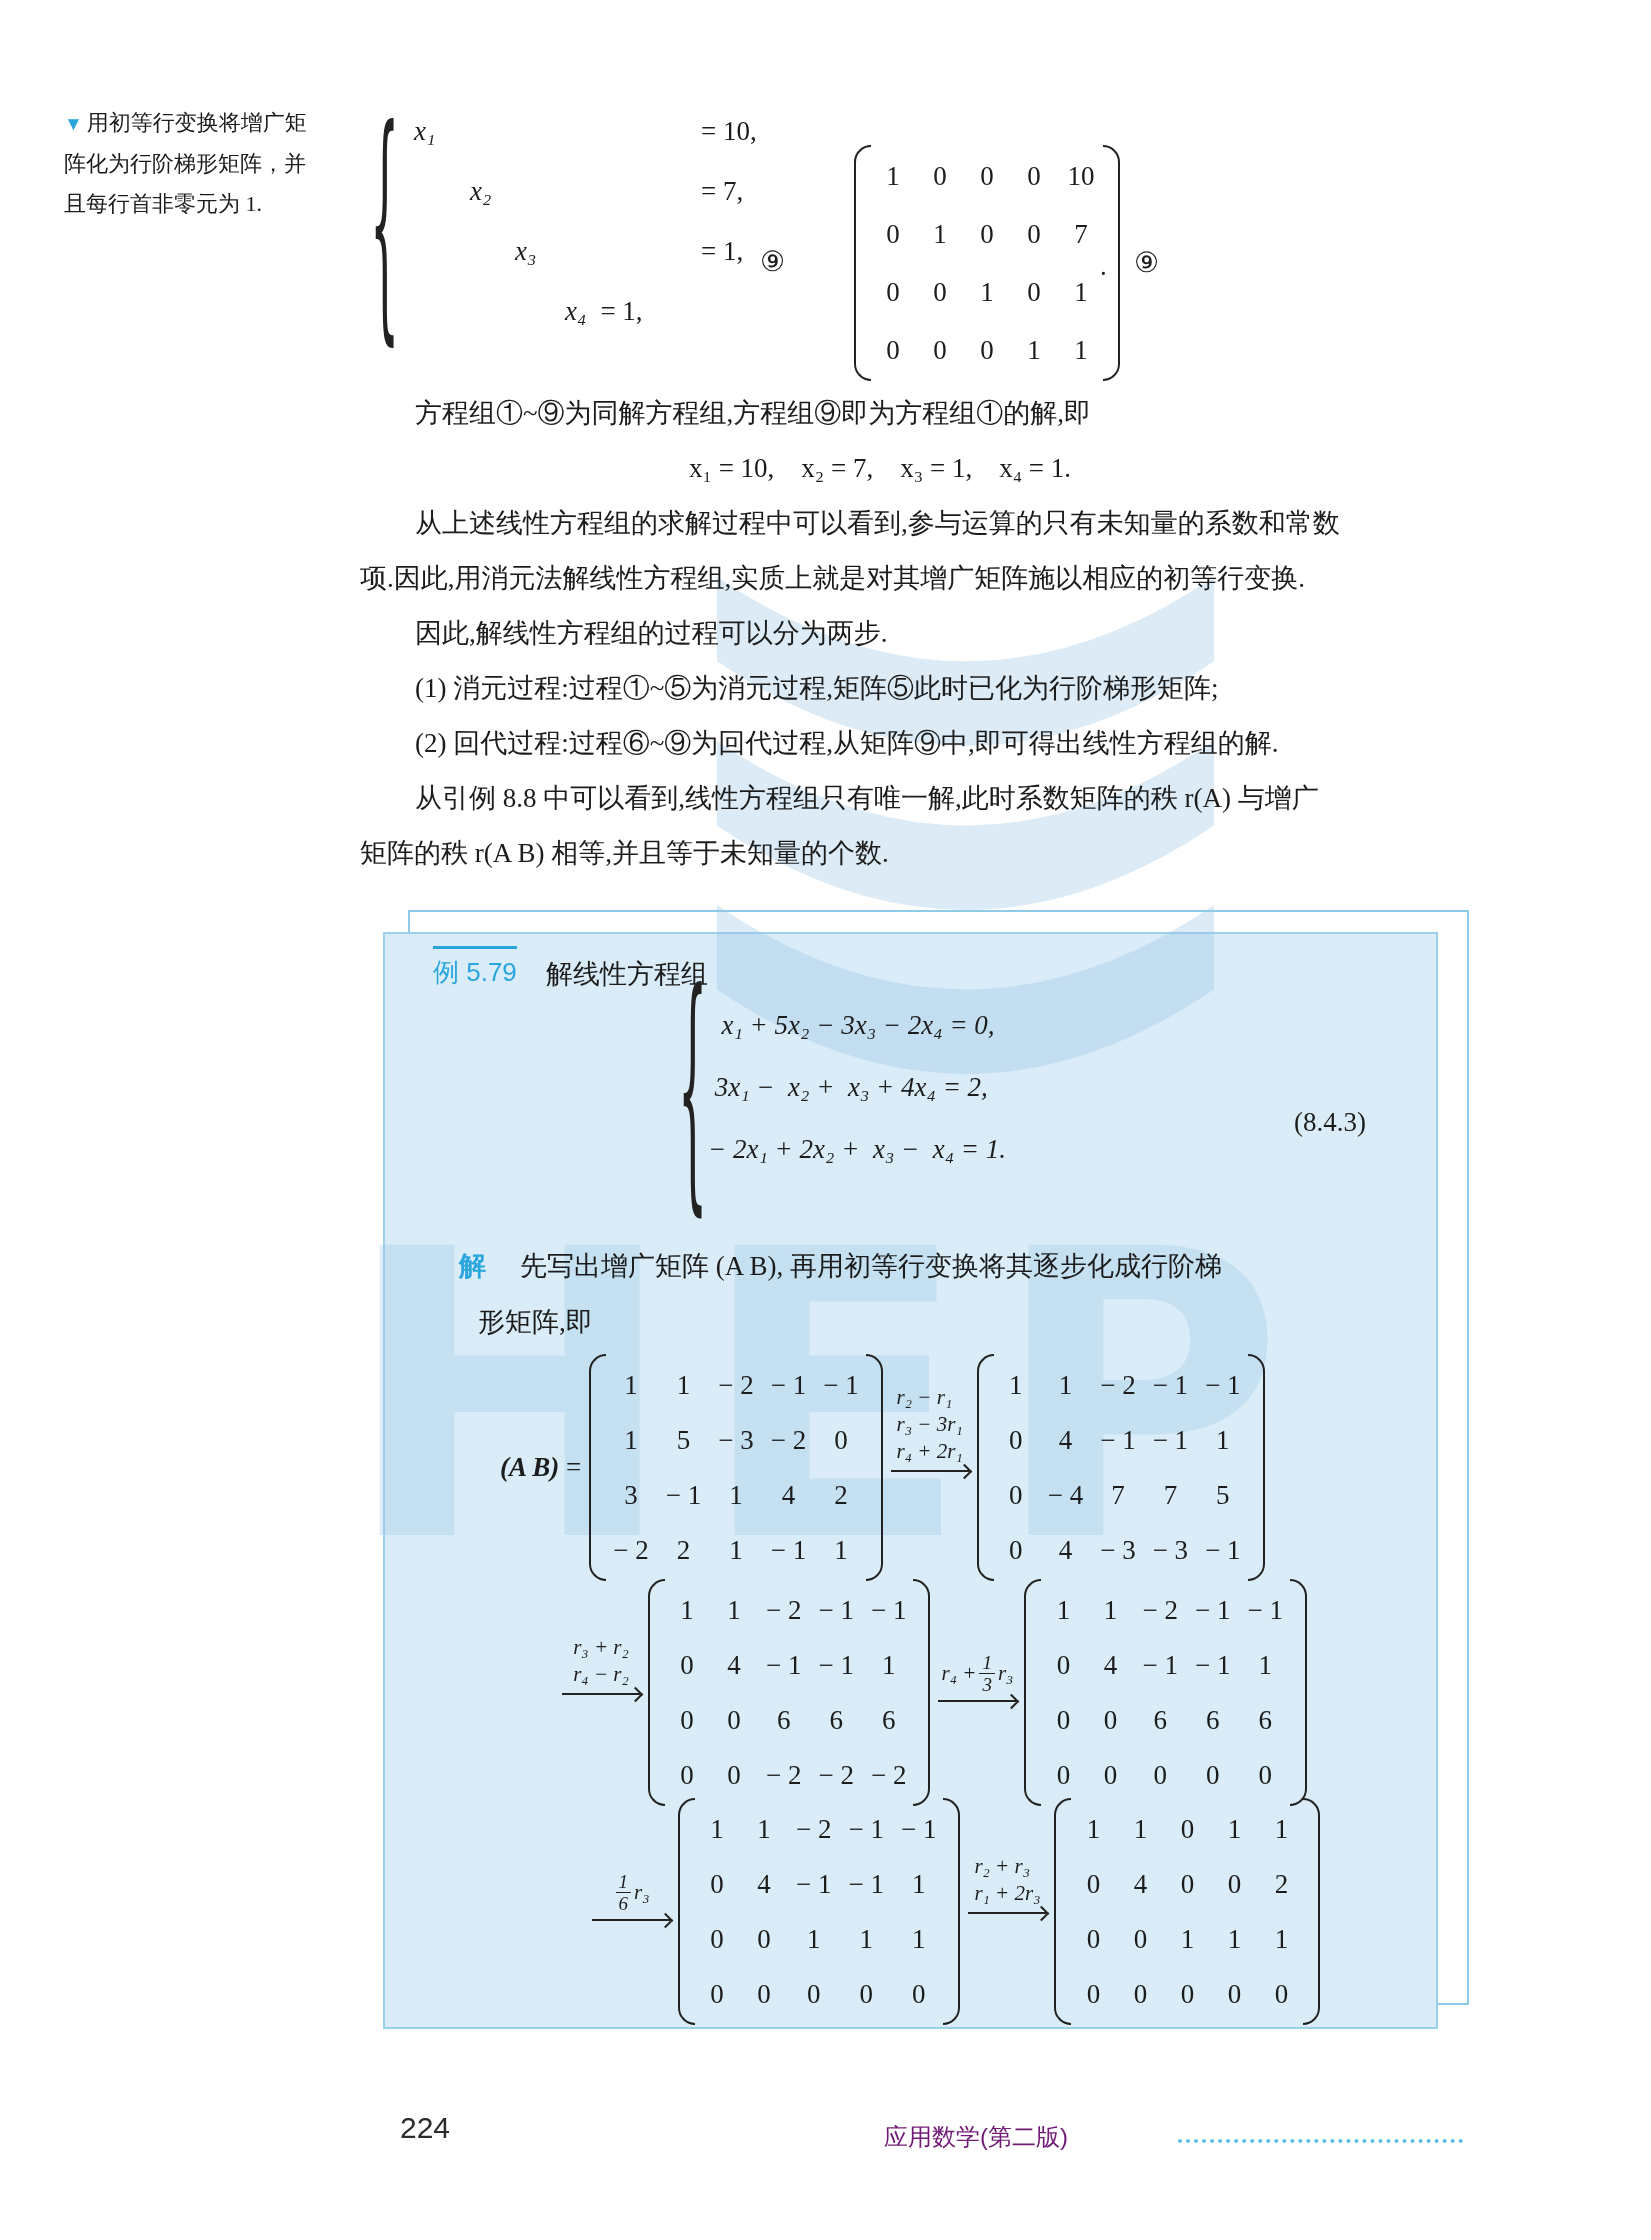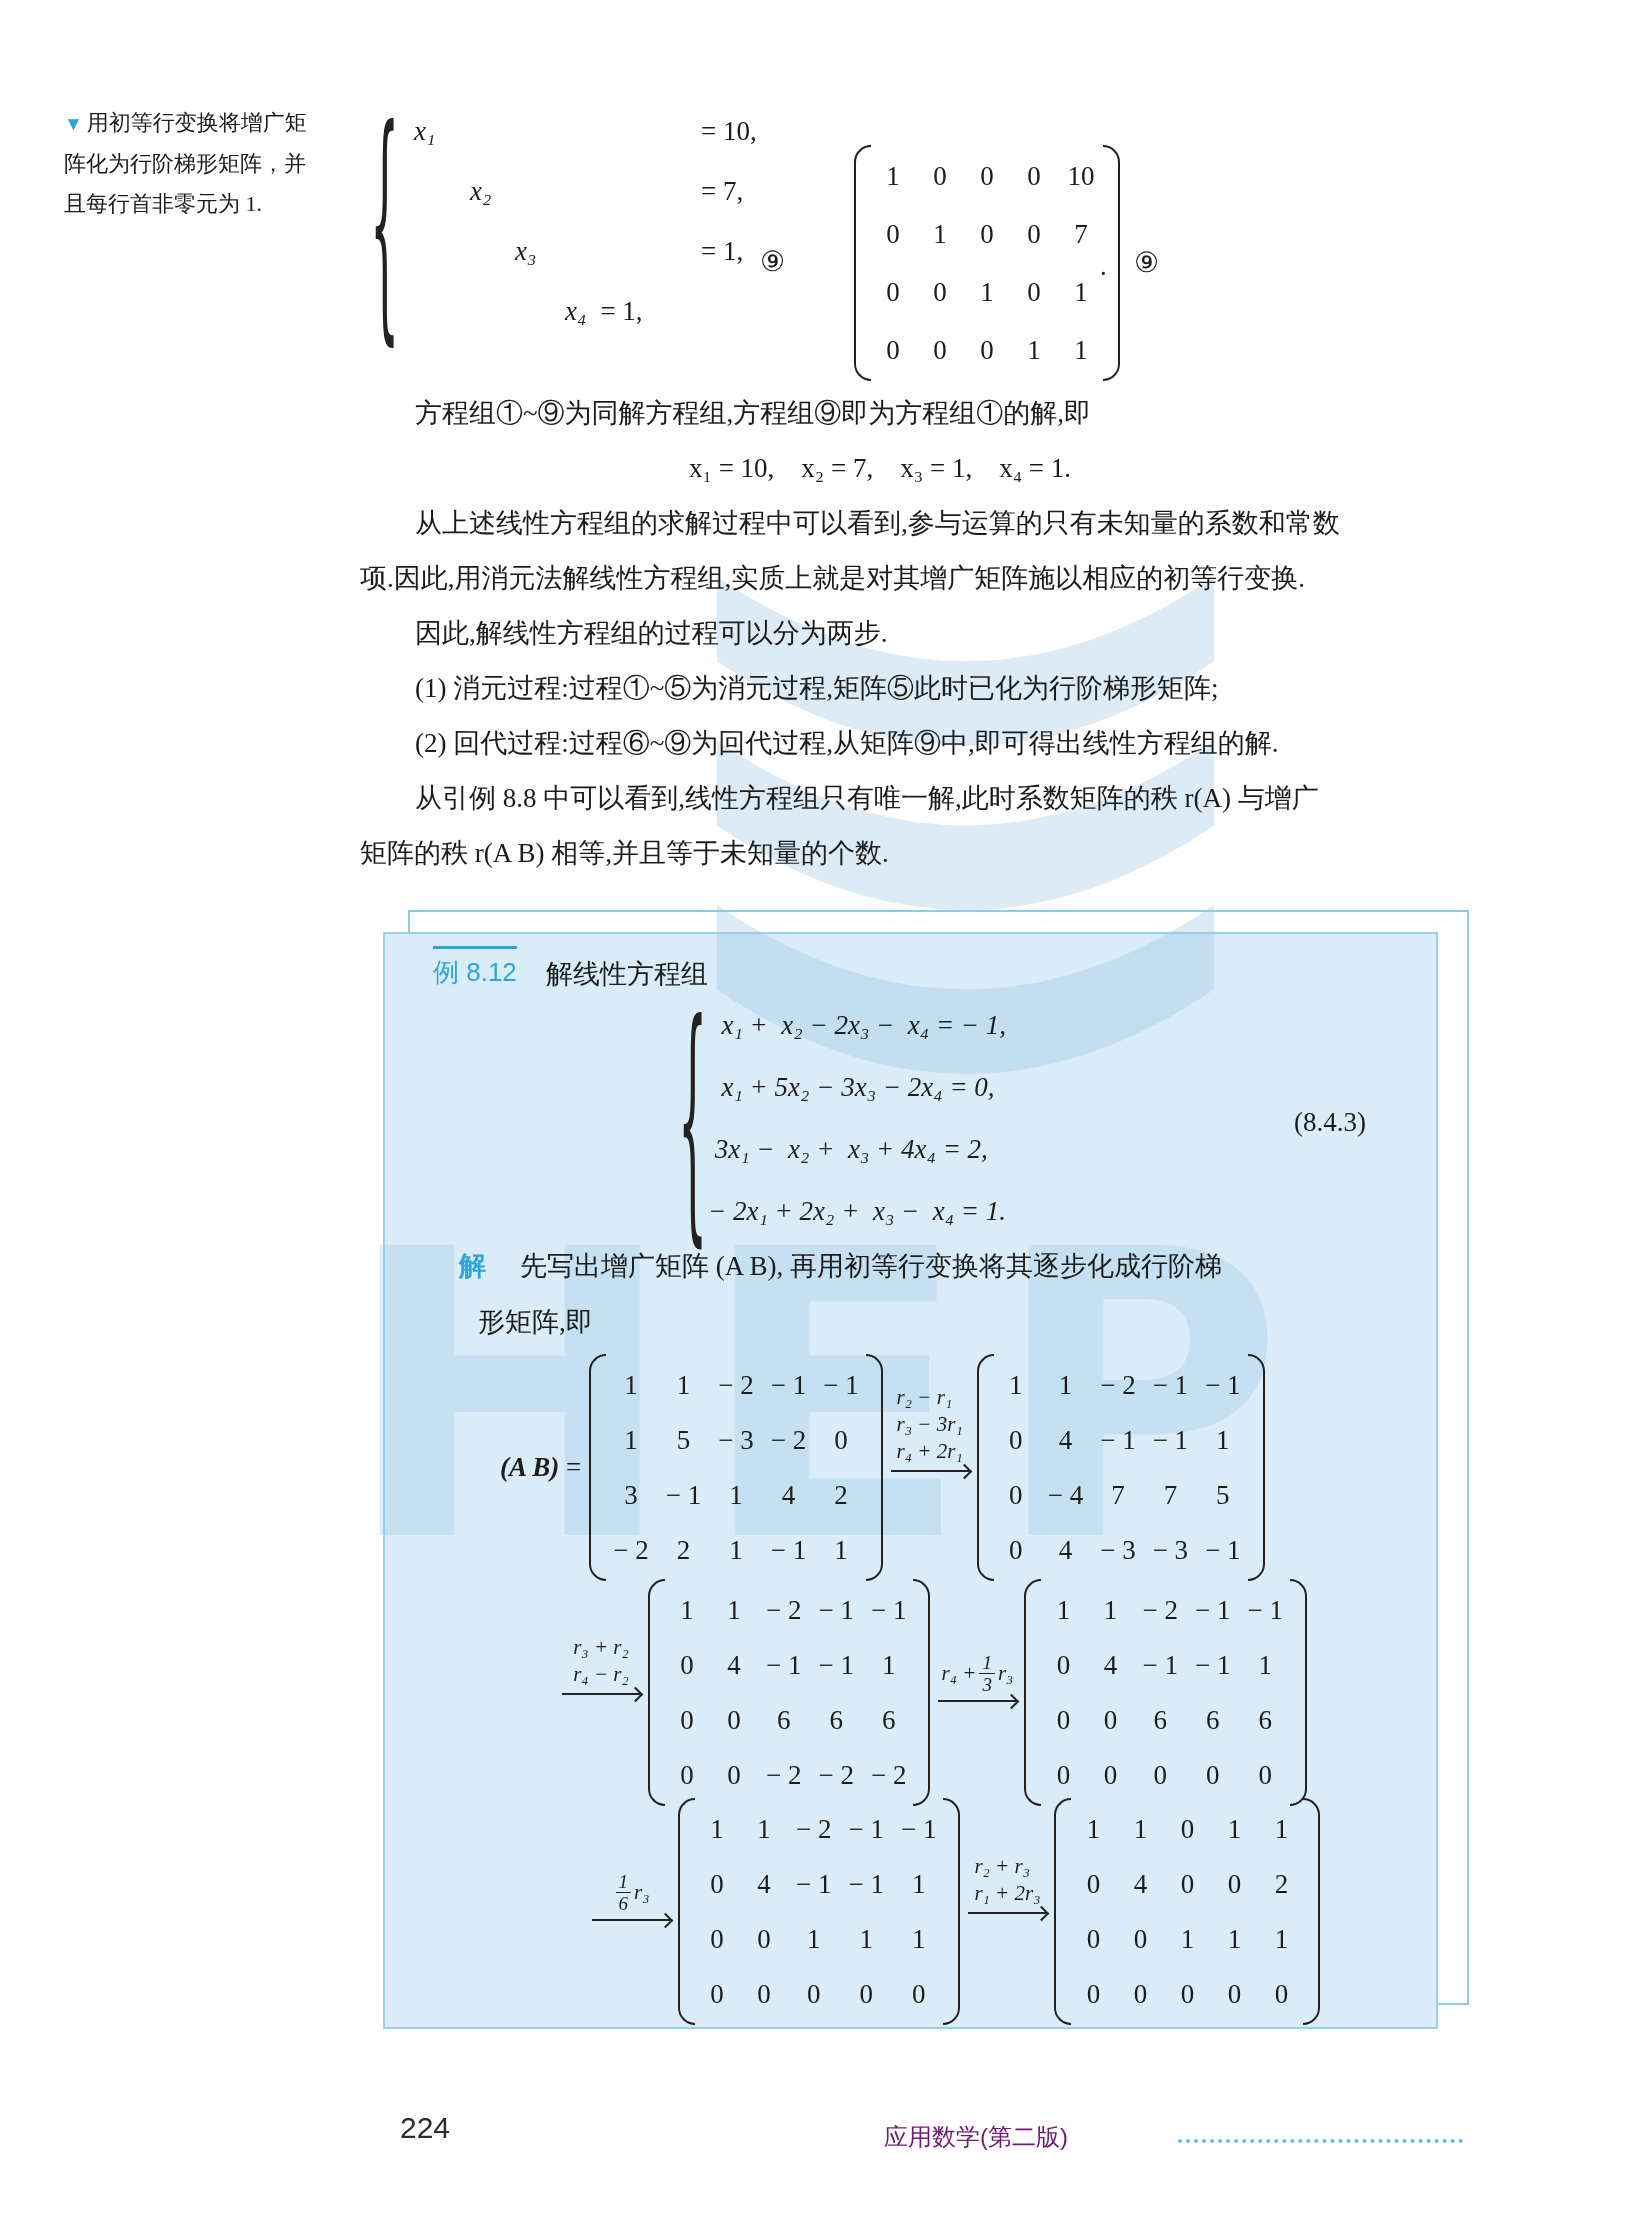--- a/index.html
+++ b/index.html
@@ -168,27 +168,26 @@
     <div class="bline indent">因此,解线性方程组的过程可以分为两步.</div>
     <div class="bline indent">(1) 消元过程:过程①~⑤为消元过程,矩阵⑤此时已化为行阶梯形矩阵;</div>
     <div class="bline indent">(2) 回代过程:过程⑥~⑨为回代过程,从矩阵⑨中,即可得出线性方程组的解.</div>
     <div class="bline indent">从引例 8.8 中可以看到,线性方程组只有唯一解,此时系数矩阵的秩 r(A) 与增广</div>
     <div class="bline">矩阵的秩 r(A B) 相等,并且等于未知量的个数.</div>
   </div>
 
   <div class="offset-box"></div>
   <div class="panel"></div>
   <div class="panel-content">
-    <div class="ex-label">例 8.12</div>
+    <div class="ex-label">例 5.79</div>
     <div class="ex-title">解线性方程组</div>
 
     <div class="ex-sys">
       <div class="brace b2">{</div>
       <div class="sys-lines">
-          <div class="line">  x₁ +  x₂ − 2x₃ −  x₄ = − 1,</div>
           <div class="line">  x₁ + 5x₂ − 3x₃ − 2x₄ = 0,</div>
           <div class="line"> 3x₁ −  x₂ +  x₃ + 4x₄ = 2,</div>
           <div class="line">− 2x₁ + 2x₂ +  x₃ −  x₄ = 1.</div>
         </div>
     </div>
     <div class="ex-sys-label">(8.4.3)</div>
 
     <div class="sol-line1"><span class="sol-word">解</span><span>先写出增广矩阵 (A B), 再用初等行变换将其逐步化成行阶梯</span></div>
     <div class="sol-line2">形矩阵,即</div>
 

